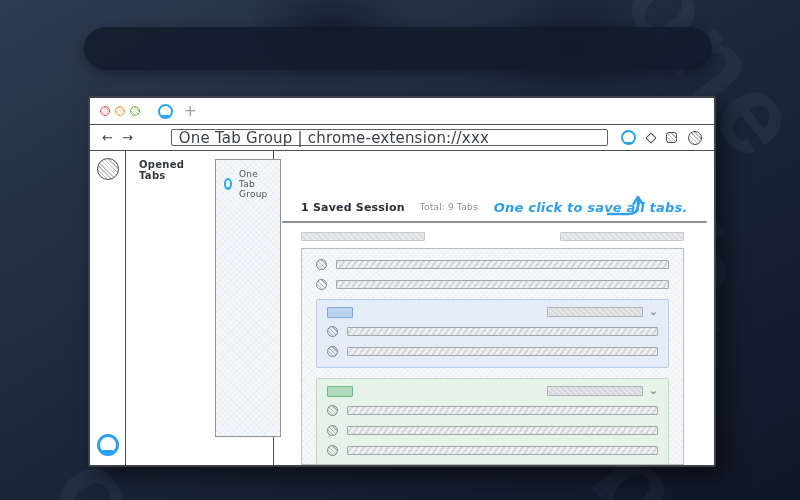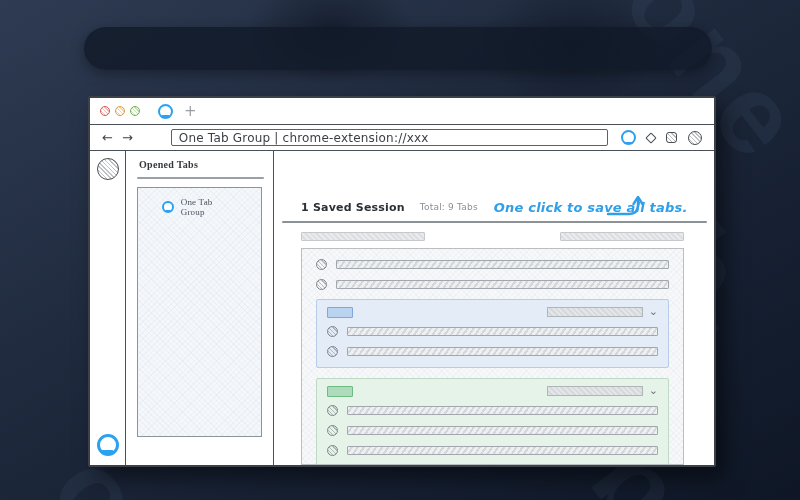--- a/index.html
+++ b/index.html
@@ -47,21 +47,21 @@
     border-bottom:1.5px solid #4a4f55; }
   .dots{ display:flex; gap:5px; }
   .dot{ width:10px; height:10px; border-radius:50%; border:1.3px solid; }
   .plus{ margin-left:11px; color:#9aa0a6; font-size:15px; line-height:1; }
 
   .navbar{ height:26px; flex:none; display:flex; align-items:center; padding:0 12px;
     border-bottom:1.5px solid #4a4f55; }
   .nav-arrow{ font-size:13px; color:#3a3f46; margin-right:9px; line-height:1; }
   .urlbar{ margin-left:29px; width:445px; height:17px; border:1.2px solid #5a6066; border-radius:2px;
     display:flex; align-items:center; padding-left:7px; background:#fff; }
-  .urlbar span{ font-size:12px; color:#3a3f46; letter-spacing:.2px; }
+  .urlbar span{ font-size:15px; color:#3a3f46; letter-spacing:.2px; }
   .nav-icons{ display:flex; align-items:center; margin-left:13px; gap:11px; }
   .diamond{ width:8px; height:8px; border:1.3px solid #4a4f55; transform:rotate(45deg); border-radius:1px; }
   .sq{ width:11px; height:11px; border:1.3px solid #4a4f55; border-radius:3px; }
 
   .hatch{ background-image:repeating-linear-gradient(45deg, rgba(74,79,85,.4) 0 1px, transparent 1px 3px); }
   .hatched-circle{ border-radius:50%; border:1.3px solid #4a4f55; display:inline-block;
     background-image:repeating-linear-gradient(45deg, rgba(74,79,85,.35) 0 1px, transparent 1px 3px); }
   .c14{ width:14px; height:14px; }
   .c22{ width:22px; height:22px; }
 
@@ -72,29 +72,29 @@
     background:var(--accent,#2ba2ef); border-radius:2px; }
   .s12{ width:12px; height:12px; border-width:2px; }
   .s15{ width:15px; height:15px; }
   .s22{ width:22px; height:22px; border-width:3px; }
 
   .content{ flex:1; display:flex; min-height:0; }
   .rail{ width:36px; flex:none; border-right:1.5px solid #4a4f55; display:flex; flex-direction:column; align-items:center; }
   .rail .hatched-circle{ margin-top:7px; }
   .rail-logo{ margin-top:auto; margin-bottom:9px; }
 
-  .sidebar{ width:148px; flex:none; border-right:1.5px solid #4a4f55; display:flex; flex-direction:column;font-family:Liberation Serif, serif; }
+  .sidebar{ width:148px; flex:none; border-right:1.5px solid #4a4f55; display:flex; flex-direction:row; }
   .sb-header{ font-size:10px; font-weight:700; color:#33383d; letter-spacing:.3px; margin:8px 0 0 13px; }
   .sketch-line{ height:1.5px; background:#9aa0a6; border-radius:1px; }
   .sb-line{ margin:7px 9px 0 11px; }
   .sb-panel{ flex:1; margin:8px 11px 28px 11px; border:1.2px solid #8d939a; background:#f5f8fb;
     background-image:
       repeating-linear-gradient(45deg, rgba(130,160,190,.07) 0 1px, transparent 1px 4px),
       repeating-linear-gradient(-45deg, rgba(130,160,190,.07) 0 1px, transparent 1px 4px);
-    padding:9px 24px; }
+    padding:9px 8px; }
   .sb-item{ display:flex; align-items:center; gap:7px; }
   .sb-item-label{ font-size:9px; color:#4a5560; letter-spacing:.2px; }
 
   .main{ flex:1; position:relative; display:flex; flex-direction:column; min-width:0;margin-top:44px; }
   .main-header{ position:relative; height:24px; display:flex; align-items:center; padding-left:27px; }
   .session-title{ font-size:11px; font-weight:700; color:#2b3036; letter-spacing:.2px; }
   .session-total{ font-size:9px; color:#8a9097; margin-left:15px; letter-spacing:.2px; }
   .annotation{ font-size:13px; font-style:italic; font-weight:600; letter-spacing:.2px;
     color:var(--annotation,#2f9fe9); margin-left:16px; white-space:nowrap; }
   .annotation-arrow{ position:absolute; left:332px; top:-3px; overflow:visible; color:var(--annotation,#2f9fe9); }

